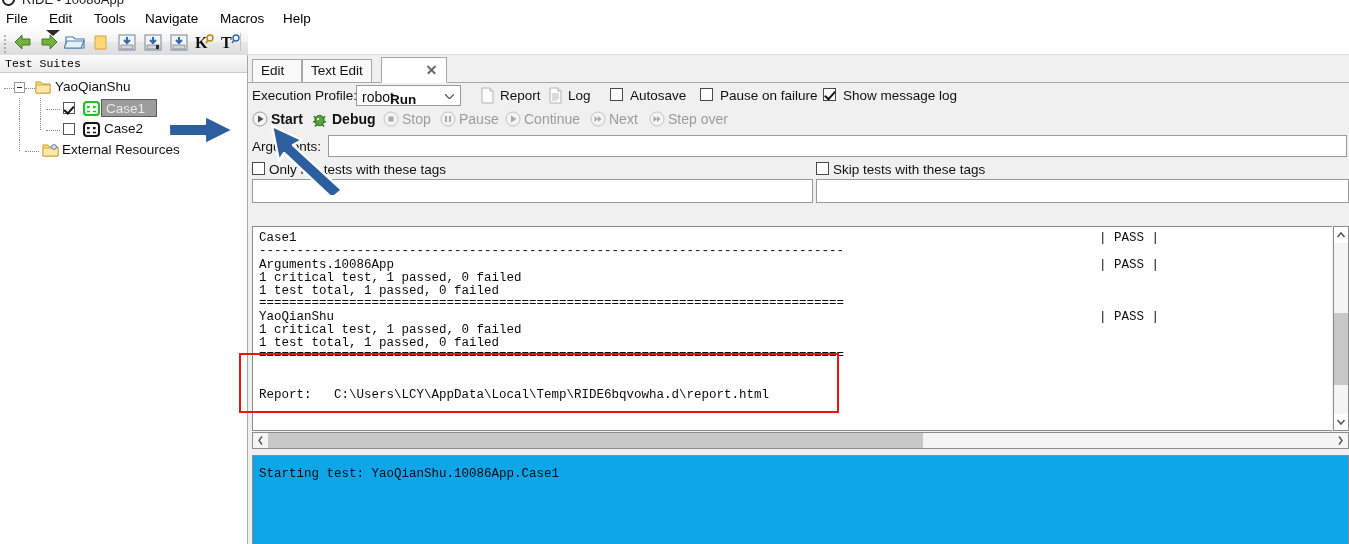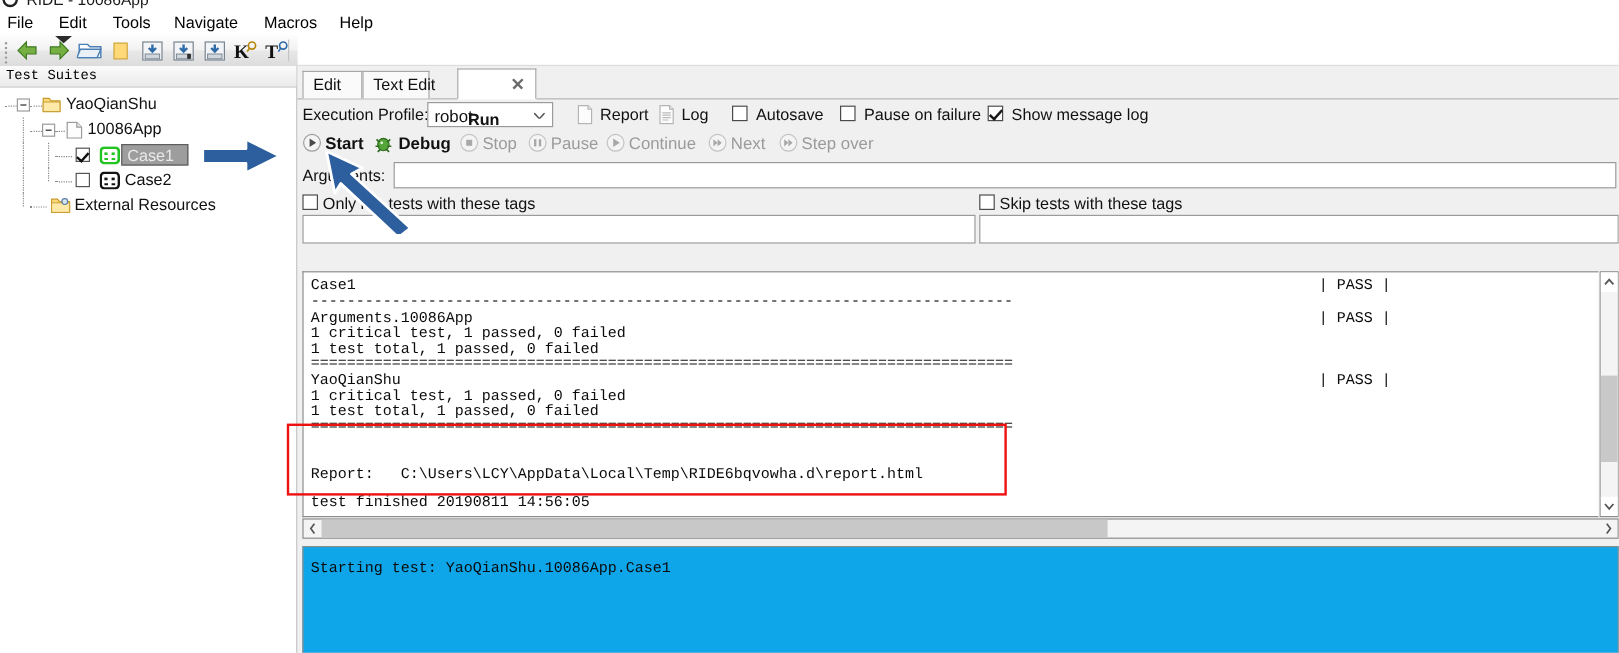--- a/index.html
+++ b/index.html
@@ -308,33 +308,20 @@
         <div class="dashh" style="left:25px;top:11px;width:10px;"></div>
         <span style="position:absolute;left:35px;top:3px;">
           <svg width="16" height="14" viewBox="0 0 16 14">
             <path d="M1 2 h5 l1.5 2 h7.5 v9 h-14 z" fill="#ffd978" stroke="#c79b2e" stroke-width="1"></path>
             <path d="M1 5 h14 v8 h-14 z" fill="#ffe9a8" stroke="#c79b2e" stroke-width="0.8"></path>
           </svg>
         </span>
         <span class="lbl" style="left:55px">YaoQianShu</span>
       </div>
 
-      <div class="trow">
-        <div class="dashv" style="left:19px;top:0;height:21px;"></div>
-        <div class="dashh" style="left:25px;top:11px;width:10px;"></div>
-        <div class="expander" style="left:35px"></div>
-        <div class="dashh" style="left:46px;top:11px;width:8px;"></div>
-        <span style="position:absolute;left:55px;top:3px;">
-          <svg width="14" height="15" viewBox="0 0 14 15">
-            <path d="M1 1 h8 l4 4 v9 h-12 z" fill="#fdfdfd" stroke="#9a9a9a" stroke-width="1"></path>
-            <path d="M9 1 v4 h4" fill="#ebebeb" stroke="#9a9a9a" stroke-width="1"></path>
-          </svg>
-        </span>
-        <span class="lbl" style="left:73px">10086App</span>
-      </div>
 
       <div class="trow">
         <div class="dashv" style="left:19px;top:0;height:21px;"></div>
         <div class="dashv" style="left:40px;top:0;height:21px;"></div>
         <div class="dashh" style="left:46px;top:11px;width:14px;"></div>
         <div class="cbox on" style="left:63px"></div>
         <span style="position:absolute;left:83px;top:3px;">
           <svg width="17" height="15" viewBox="0 0 17 15">
             <rect x="1" y="1" width="15" height="13" rx="3" fill="#ffffff" stroke="#22c422" stroke-width="2.2"></rect>
             <rect x="4" y="5" width="2.6" height="2.2" fill="#22c422"></rect>
@@ -379,21 +366,21 @@
     </div>
   </div>
 
   <div class="rightpanel">
 
     <div class="tabstrip">
       <div class="base"></div>
       <div class="tab" style="left:4px;width:50px">
         <span>Edit</span>
       </div>
-      <div class="tab" style="left:54px;width:56px">
+      <div class="tab" style="left:54px;width:70px">
         <span>Text Edit</span>
       </div>
       <div class="tab active" style="left:133px;width:66px">
         <span>Run</span>
         <div class="closex" style="left:44px"></div>
       </div>
     </div>
 
     <div class="runpane">
 
@@ -518,21 +505,20 @@
           <div class="logline" style="top:17px">------------------------------------------------------------------------------</div>
           <div class="logline" style="top:31px">Arguments.10086App</div>
           <div class="logline" style="top:44px">1 critical test, 1 passed, 0 failed</div>
           <div class="logline" style="top:57px">1 test total, 1 passed, 0 failed</div>
           <div class="logline" style="top:69px">==============================================================================</div>
           <div class="logline" style="top:83px">YaoQianShu</div>
           <div class="logline" style="top:96px">1 critical test, 1 passed, 0 failed</div>
           <div class="logline" style="top:109px">1 test total, 1 passed, 0 failed</div>
           <div class="logline" style="top:121px">==============================================================================</div>
           <div class="logline" style="top:161px">Report:   C:\Users\LCY\AppData\Local\Temp\RIDE6bqvowha.d\report.html</div>
-          <div class="logline" style="top:185px">test finished 20190811 14:56:05</div>
 
           <div class="logline right" style="left:846px;top:4px">| PASS |</div>
           <div class="logline right" style="left:846px;top:31px">| PASS |</div>
           <div class="logline right" style="left:846px;top:83px">| PASS |</div>
         </div>
 
         <div class="vscroll">
           <div class="track"></div>
           <div class="arw" style="top:0">
             <svg width="14" height="16" viewBox="0 0 14 16">

